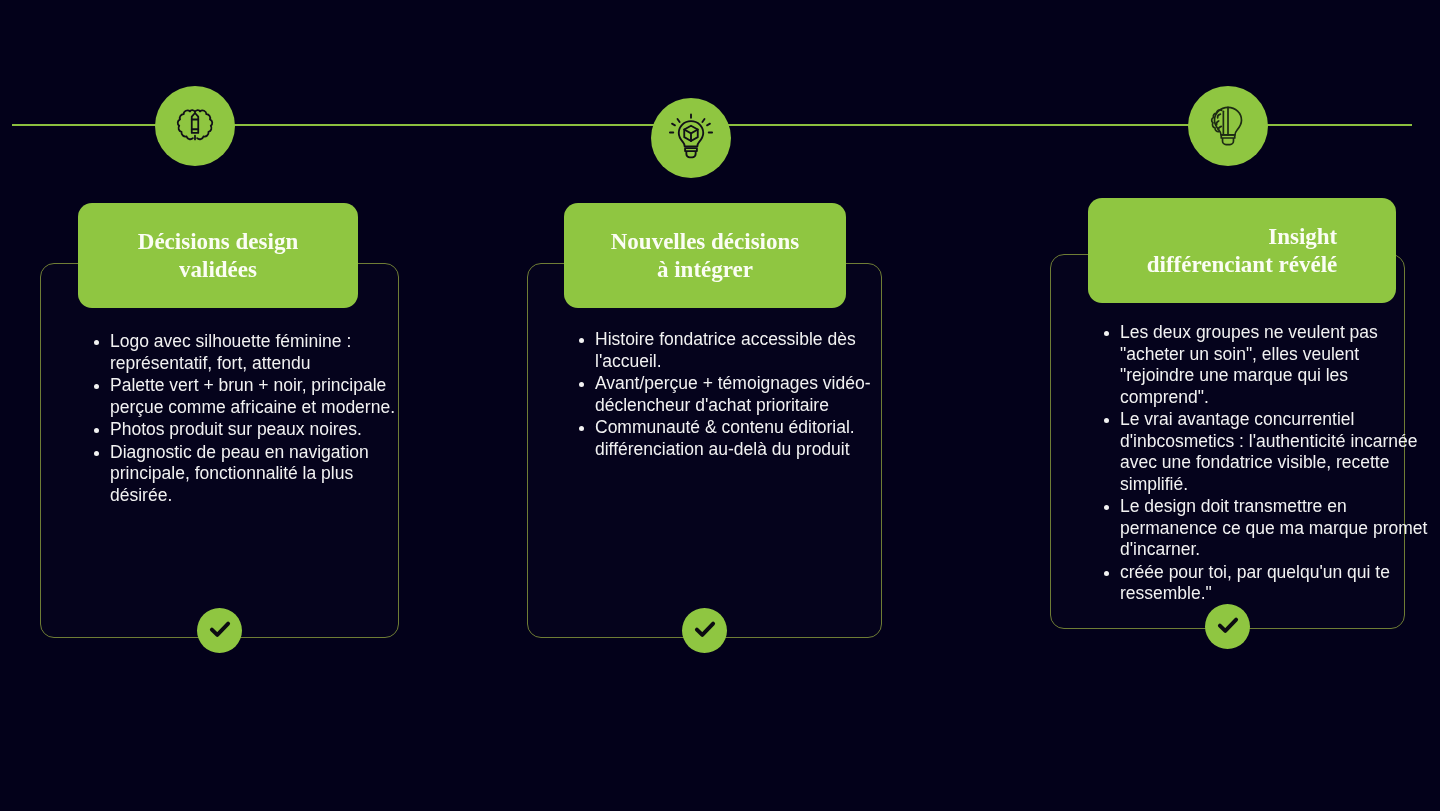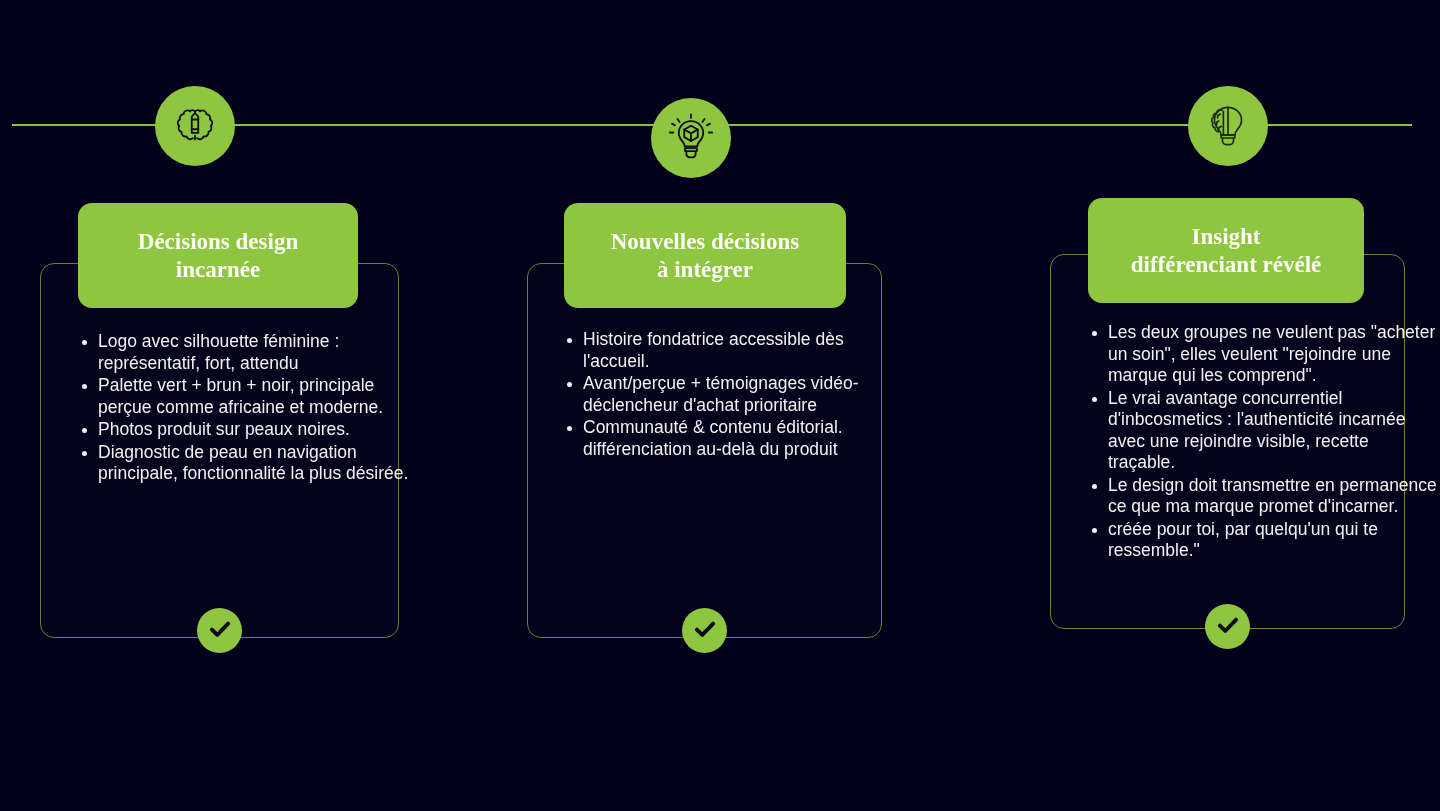--- a/index.html
+++ b/index.html
@@ -82,39 +82,39 @@
   }
   .card-header .title {
     font-family: "Liberation Serif", serif;
     font-weight: bold;
     font-size: 23px;
     line-height: 1.18;
     color: #fbfdf4;
   }
   #card-header-1 { left: 38px;  width: 280px; height: 105px; }
   #card-header-2 { left: 37px;  width: 282px; height: 105px; justify-content: center; }
-  #card-header-3 { left: 38px;  width: 276px; height: 105px; }
+  #card-header-3 { left: 38px;  width: 308px; height: 105px; text-align: right; }
 
   
   .bullets {
     position: absolute;
     margin: 0;
     padding: 0 0 0 28px;
     list-style: none;
     z-index: 5;
     color: #f2f2f2;
     font-size: 17.5px;
     line-height: 1.23;
   }
   #bullets-1 { left: 30px;  top: 128px; width: 318px; }
   #bullets-2 { left: 28px;  top: 126px; width: 318px; }
   #bullets-3 { left: 30px;  top: 124px; width: 330px; }
   .bullets li {
     position: relative;
-    margin: 0 0 1px 0;
+    margin: 0 0 1px 12px;
   }
   .bullets li::before {
     content: "";
     position: absolute;
     left: -16px;
     top: 9px;
     width: 5px;
     height: 5px;
     border-radius: 50%;
     background: #f2f2f2;
@@ -181,21 +181,21 @@
       <path d="M26.5 14.5v27"></path>
     </svg>
   </span>
 </div>
 
 <div class="column" id="column-1">
   <div class="card-body" id="card-body-1"></div>
   <div class="card-header" id="card-header-1">
     <div class="title">
       <span>Décisions design</span><br>
-      <span>incarnée</span>
+      <span>validées</span>
     </div>
   </div>
   <ul class="bullets" id="bullets-1">
     <li>Logo avec silhouette féminine : représentatif, fort, attendu</li>
     <li>Palette vert + brun + noir, principale perçue comme africaine et moderne.</li>
     <li>Photos produit sur peaux noires.</li>
     <li>Diagnostic de peau en navigation principale, fonctionnalité la plus désirée.</li>
   </ul>
 </div>
 <div class="check-badge" id="check-1">
@@ -231,21 +231,21 @@
 <div class="column" id="column-3">
   <div class="card-body" id="card-body-3"></div>
   <div class="card-header" id="card-header-3">
     <div class="title">
       <span>Insight</span><br>
       <span>différenciant révélé</span>
     </div>
   </div>
   <ul class="bullets" id="bullets-3">
     <li>Les deux groupes ne veulent pas "acheter un soin", elles veulent "rejoindre une marque qui les comprend".</li>
-    <li>Le vrai avantage concurrentiel d'inbcosmetics : l'authenticité incarnée avec une rejoindre visible, recette traçable.</li>
+    <li>Le vrai avantage concurrentiel d'inbcosmetics : l'authenticité incarnée avec une fondatrice visible, recette simplifié.</li>
     <li>Le design doit transmettre en permanence ce que ma marque promet d'incarner.</li>
     <li>créée pour toi, par quelqu'un qui te ressemble."</li>
   </ul>
 </div>
 <div class="check-badge" id="check-3">
   <span>
     <svg width="26" height="26" viewBox="0 0 24 24" fill="none" stroke="#0c0b12" stroke-width="3.6" stroke-linecap="round" stroke-linejoin="round">
       <path d="M4.5 12.5 9.5 17.5 19.5 7"></path>
     </svg>
   </span>

